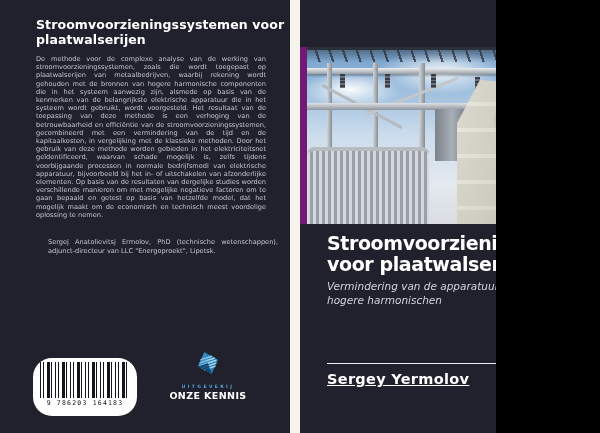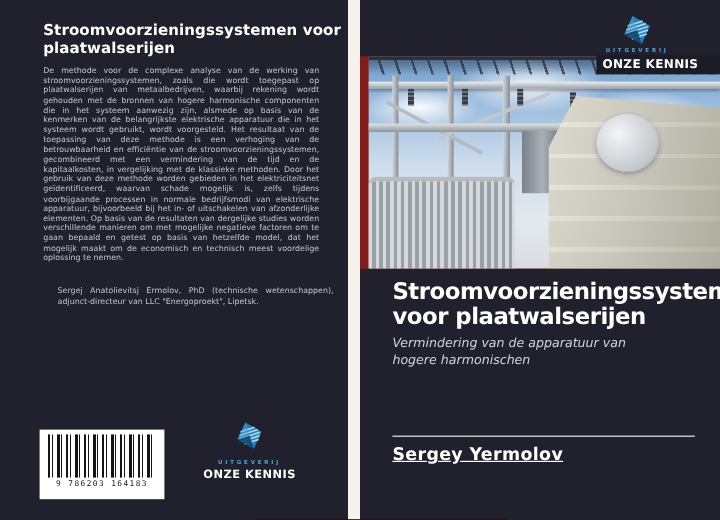--- a/index.html
+++ b/index.html
@@ -1,20 +1,20 @@
 <!DOCTYPE html>
 <html><head>
 <meta charset="utf-8">
 <style>
   html, body { margin: 0; padding: 0; background: #000; }
   * { box-sizing: border-box; }
   .cover {
     position: relative;
-    width: 600px; height: 433px;
-    background: #7f1d1d;
+    width: 496px; height: 433px;
+    background: #701a75;
     overflow: hidden;
     font-family: "DejaVu Sans", sans-serif;
   }
 
   
   .left-panel { position: absolute; left: 0; top: 0; width: 290px; height: 433px; background: #20212c; }
   .back-title {
     position: absolute; left: 36px; top: 17px; width: 252px;
     margin: 0; color: #ffffff;
     font-size: 12.5px; font-weight: bold; line-height: 1.22; letter-spacing: 0.1px;
@@ -26,21 +26,21 @@
   }
   .back-bio {
     position: absolute; left: 36px; top: 226px; width: 230px;
     margin: 12px; color: #c3c4ce;
     font-size: 6.6px; line-height: 9px; text-align: justify;
   }
 
   
   .barcode {
     position: absolute; left: 33px; top: 358px; width: 104px; height: 58px;
-    background: #ffffff; padding: 4px 7px 2px 7px;
+    background: #ffffff; padding: 4px 7px 2px 7px; border-radius: 19px;
   }
   .barcode-bars {
     width: 100%; height: 36px;
     background:
       repeating-linear-gradient(90deg,
         #14141a 0 1.5px, #ffffff 1.5px 3px,
         #14141a 3px 4px, #ffffff 4px 7.5px,
         #14141a 7.5px 10px, #ffffff 10px 11px,
         #14141a 11px 12px, #ffffff 12px 15px);
   }

